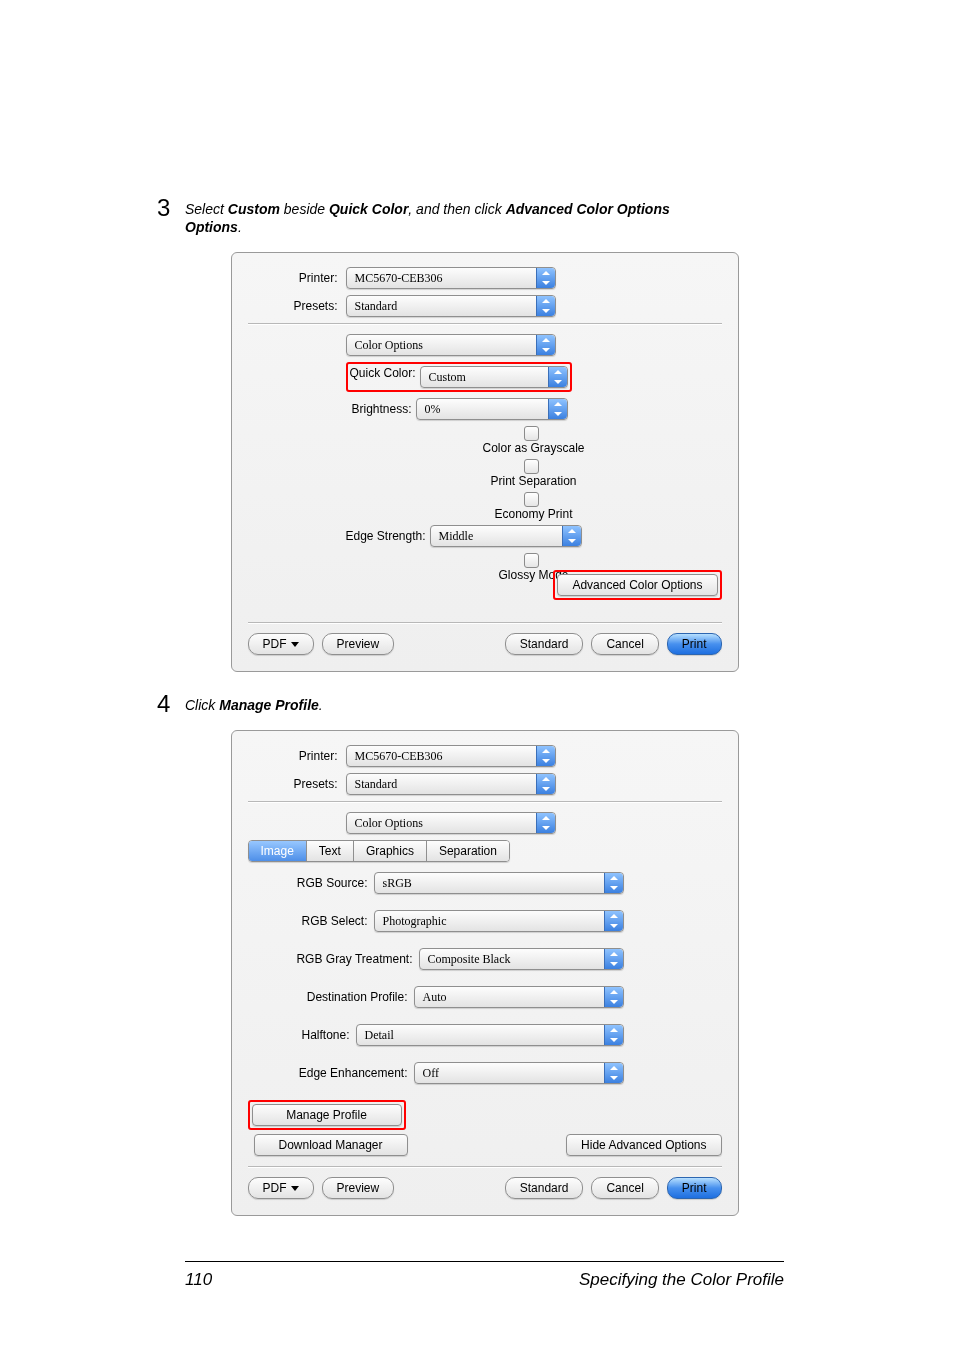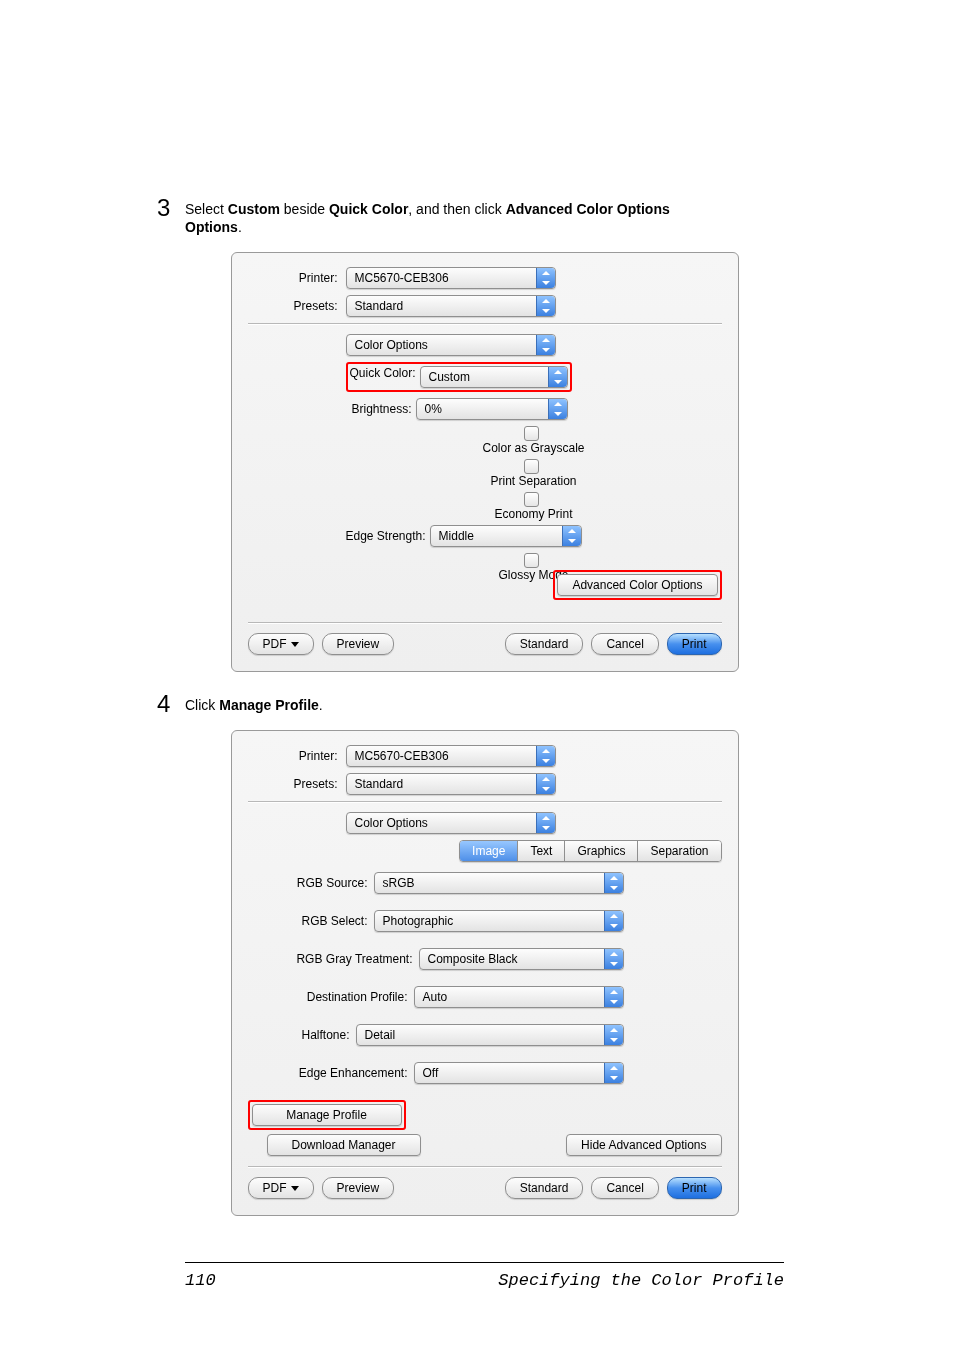--- a/index.html
+++ b/index.html
@@ -25,20 +25,21 @@
   .step-num {
     position: absolute;
     left: -28px;
     top: -6px;
     font-size: 24px;
     font-family: "Helvetica Neue", Arial, sans-serif;
   }
   .step-text {
     font-size: 14px;
     line-height: 18px;
+    font-style: italic;
   }
   .dialog {
     width: 508px;
     margin: 16px auto 24px auto;
     border: 1px solid #9a9a9a;
     border-radius: 6px;
     background: linear-gradient(#f6f6f6, #efefef);
     padding: 14px 16px 16px 16px;
     box-sizing: border-box;
     font-size: 12px;
@@ -70,20 +71,21 @@
     box-shadow: 0 1px 1px rgba(0,0,0,0.15);
     font-size: 12px;
   }
   .aqua-select {
     padding-left: 8px;
     justify-content: space-between;
   }
   .aqua-select .sel-text {
     flex: 1;
     white-space: nowrap;
+    font-family: Liberation Serif, serif;
   }
   .sel-arrows {
     width: 18px;
     height: 20px;
     border-radius: 0 4px 4px 0;
     margin-left: 8px;
     display: flex;
     flex-direction: column;
     align-items: center;
     justify-content: center;
@@ -198,21 +200,21 @@
     border-top: 1px solid #000;
     margin: 0 0 8px 0;
   }
   .page-footer {
     position: absolute;
     left: 185px;
     right: 170px;
     bottom: 60px;
     display: flex;
     justify-content: space-between;
-    font-family: Liberation Mono, monospace;
+    font-family: Liberation Sans, sans-serif;
   }
   .page-footer .pn {
     font-style: italic;
     font-size: 17px;
   }
   .page-footer .section {
     font-style: italic;
     font-size: 17px;
   }
 </style>
@@ -349,21 +351,21 @@
   </div>
   <div class="sep"></div>
   <div class="row">
     <div class="lbl-right"></div>
     <div class="aqua-select" style="width:200px">
       <span class="sel-text">Color Options</span>
       <span class="sel-arrows blue"></span>
     </div>
   </div>
 
-  <div style="text-align:right;margin:6px 0 10px 0">
+  <div style="text-align:left;margin:6px 0 10px 0">
     <div class="segmented">
       <div class="seg active">
             <span>Image</span>
           </div>
       <div class="seg">
             <span>Text</span>
           </div>
       <div class="seg">
             <span>Graphics</span>
           </div>
@@ -418,21 +420,21 @@
     </div>
   </div>
 
   <div style="display:flex;justify-content:space-between;align-items:flex-end;margin-top:8px">
     <div style="display:flex;flex-direction:column;gap:4px">
       <span class="red-rect" style="width:fit-content">
         <span class="aqua-btn" style="width:120px;border-radius:4px">
           <span>Manage Profile</span>
         </span>
       </span>
-      <span class="aqua-btn" style="width:124px;border-radius:4px;margin-left:19px">
+      <span class="aqua-btn" style="width:124px;border-radius:4px;margin-left:6px">
         <span>Download Manager</span>
       </span>
     </div>
     <span class="aqua-btn" style="border-radius:4px">
       <span>Hide Advanced Options</span>
     </span>
   </div>
 
   <div class="sep" style="margin-top:10px"></div>
   <div class="footer-row" style="margin-top:8px">

